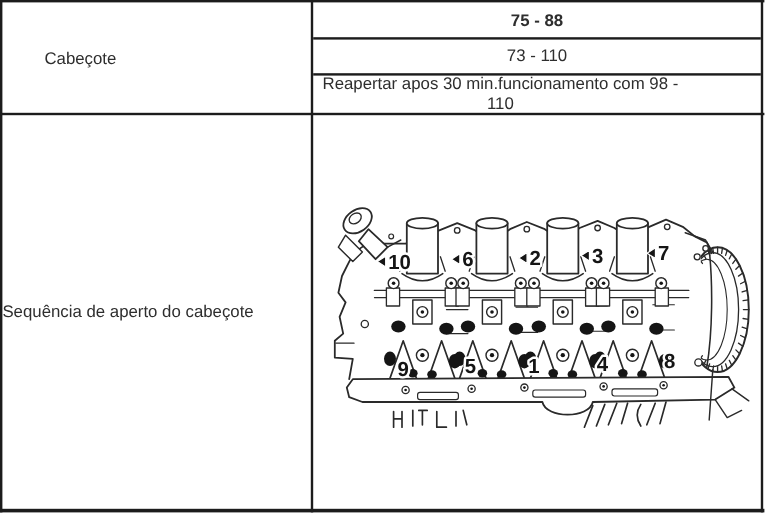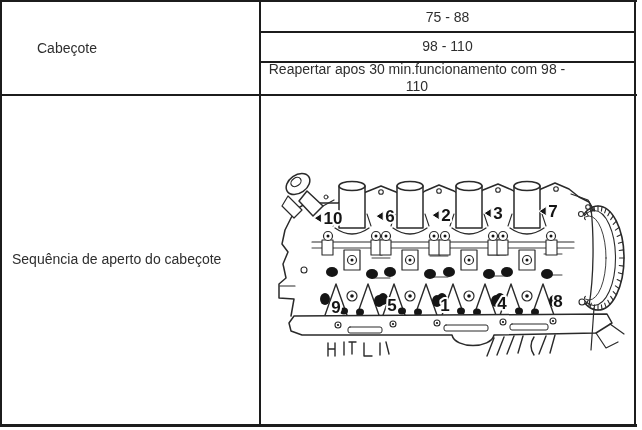--- a/index.html
+++ b/index.html
@@ -12,21 +12,21 @@
   html,body{margin:0;padding:0;background:var(--bg);}
   .page{
     position:relative;width:642px;height:430px;background:var(--bg);
     font-family:"Liberation Sans","DejaVu Sans",sans-serif;
     color:var(--text);overflow:hidden;
   }
   .hline,.vline{position:absolute;background:var(--line);}
   .cell{position:absolute;display:flex;align-items:center;font-size:14px;line-height:1.2;}
   .cell.center{justify-content:center;text-align:center;}
   .label-cell{padding-left:19px;margin-left:16px;}
-  .label-cell2{padding-left:10px;}
+  .label-cell2{}
   svg text.boltnum{
     font-family:"Liberation Sans","DejaVu Sans",sans-serif;
     font-weight:bold;font-size:17px;fill:var(--dark);
     paint-order:stroke;stroke:#ffffff;stroke-width:4px;stroke-linejoin:round;
     text-anchor:middle;
   }
 </style>
 </head>
 <body>
 
@@ -38,25 +38,25 @@
   <div class="vline" style="left:634px;top:1px;width:2px;height:426px;"></div>
   <div class="vline" style="left:259px;top:1px;width:2px;height:426px;"></div>
   <div class="hline" style="left:261px;top:31px;width:373px;height:1.5px;"></div>
   <div class="hline" style="left:261px;top:61px;width:373px;height:1.5px;"></div>
   <div class="hline" style="left:0;top:94px;width:637px;height:1.5px;"></div>
 
   <div class="cell label-cell" style="left:2px;top:3px;width:256px;height:91px;">
     <span>Cabeçote</span>
   </div>
 
-  <div class="cell center" style="left:261px;top:3px;width:373px;height:28px;">
+  <div class="cell center" style="left:261px;top:3px;width:373px;height:28px;font-weight:bold;">
     <span>75 - 88</span>
   </div>
   <div class="cell center" style="left:261px;top:32px;width:373px;height:29px;">
-    <span>98 - 110</span>
+    <span>73 - 110</span>
   </div>
   <div class="cell center" style="left:261px;top:62px;width:312px;height:32px;">
     <span>Reapertar apos 30 min.funcionamento com 98 - 110</span>
   </div>
 
   <div class="cell label-cell2" style="left:2px;top:95px;width:256px;height:329px;">
     <span>Sequência de aperto do cabeçote</span>
   </div>
 
   <svg id="engine-svg" style="position:absolute;left:276px;top:166px;" width="356" height="192" viewBox="0 0 356 192" fill="none" stroke-linecap="round" stroke-linejoin="round">

